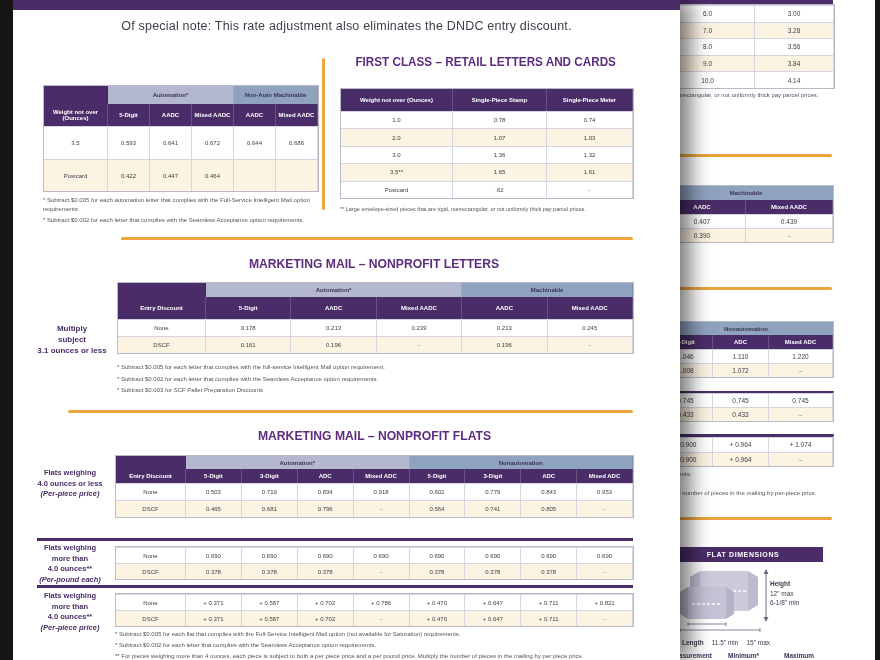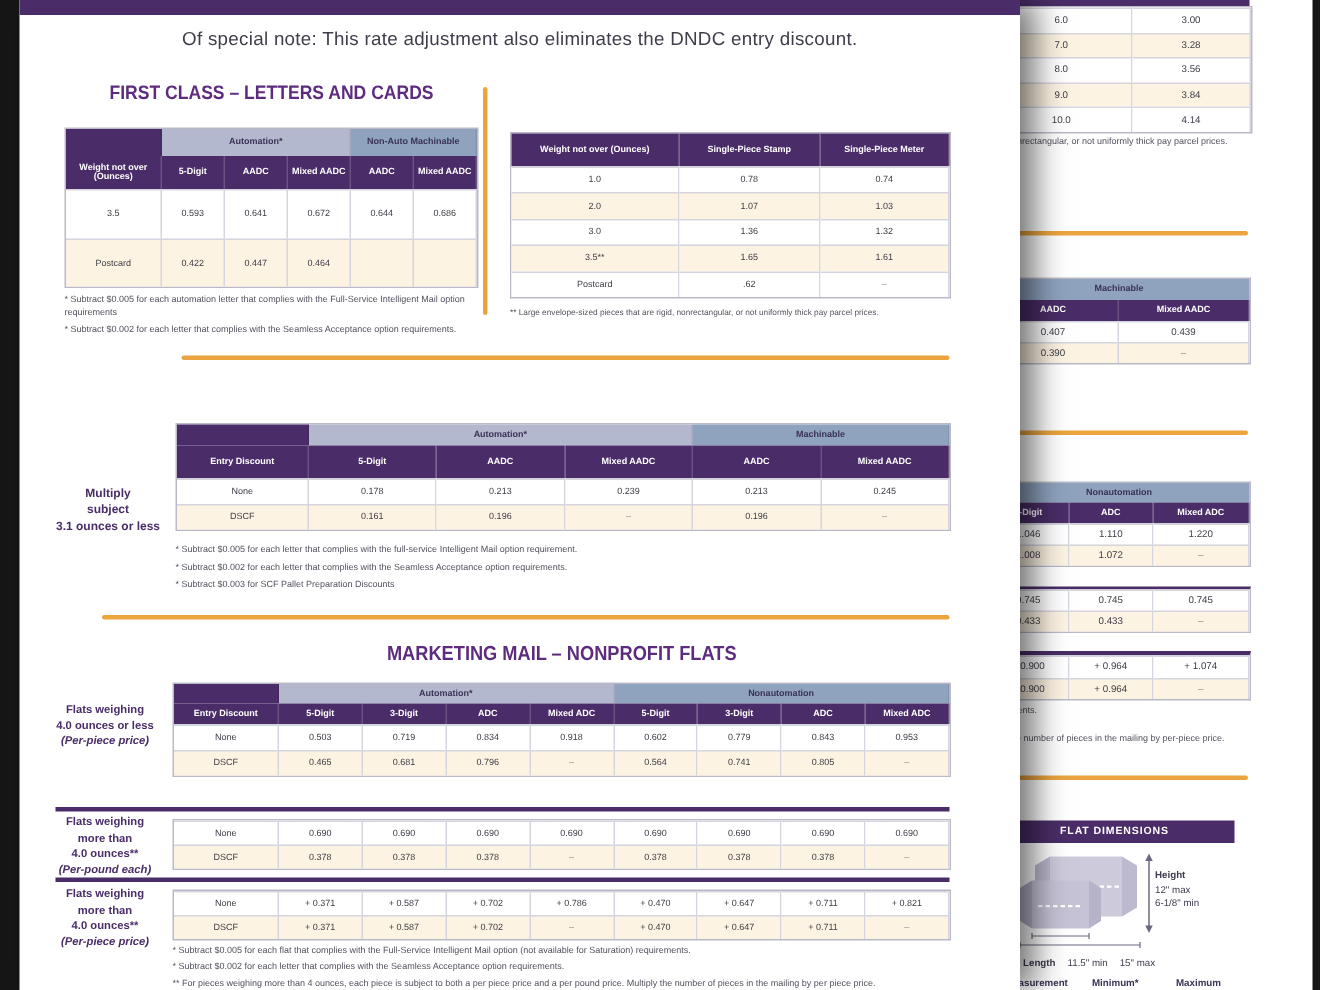--- a/index.html
+++ b/index.html
@@ -161,24 +161,24 @@
     <div class="mcell" style="left:14px;top:652px;">Measurement</div>
     <div class="mcell" style="left:72px;top:652px;">Minimum*</div>
     <div class="mcell" style="left:128px;top:652px;">Maximum</div>
   </div>
 
   <div class="page page-left">
 
     <div class="topband"></div>
     <div class="note">Of special note: This rate adjustment also eliminates the DNDC entry discount.</div>
 
-    <div class="sec-title" style="left:30px;top:54px;width:276px;"><span>FIRST CLASS – LETTERS AND CARDS</span></div>
 
     <div class="vdivider" style="left:309px;top:58px;height:152px;"></div>
 
+    <div class="sec-title" style="left:327px;top:54px;width:292px;"><span>FIRST CLASS – RETAIL LETTERS AND CARDS</span></div>
 
     <div class="tablewrap" style="left:30px;top:85px;width:274px;">
       <div class="spanrow" style="height:18px;">
         <div class="span-cell purple" style="width:64px;"></div>
         <div class="span-cell light" style="width:126px;">Automation*</div>
         <div class="span-cell mid" style="width:84px;">Non-Auto Machinable</div>
       </div>
       <div class="grid" style="grid-template-columns:64px repeat(5,42px);grid-template-rows:22px 33px 32px;">
           <div class="th">Weight not over (Ounces)</div>
           <div class="th">5-Digit</div>
@@ -225,20 +225,21 @@
           <div class="td r1">1.61</div>
           <div class="td r0">Postcard</div>
           <div class="td r0">.62</div>
           <div class="td r0 dash">–</div>
         </div>
     </div>
     <div class="fnote-single" style="left:327px;top:205px;width:300px;">** Large envelope-sized pieces that are rigid, nonrectangular, or not uniformly thick pay parcel prices.</div>
 
     <div class="hdivider" style="left:108px;top:237px;width:512px;"></div>
 
+    <div class="sec-title" style="left:104px;top:256px;width:515px;font-size:13.5px;"><span>MARKETING MAIL – NONPROFIT LETTERS</span></div>
 
     <div class="side-label" style="left:18px;top:323px;width:82px;">
         <div class="line">Multiply</div>
         <div class="line">subject</div>
         <div class="line">3.1 ounces or less</div>
       </div>
 
     <div class="tablewrap" style="left:104px;top:282px;width:515px;">
       <div class="spanrow" style="height:14px;">
         <div class="span-cell purple" style="width:88px;"></div>

